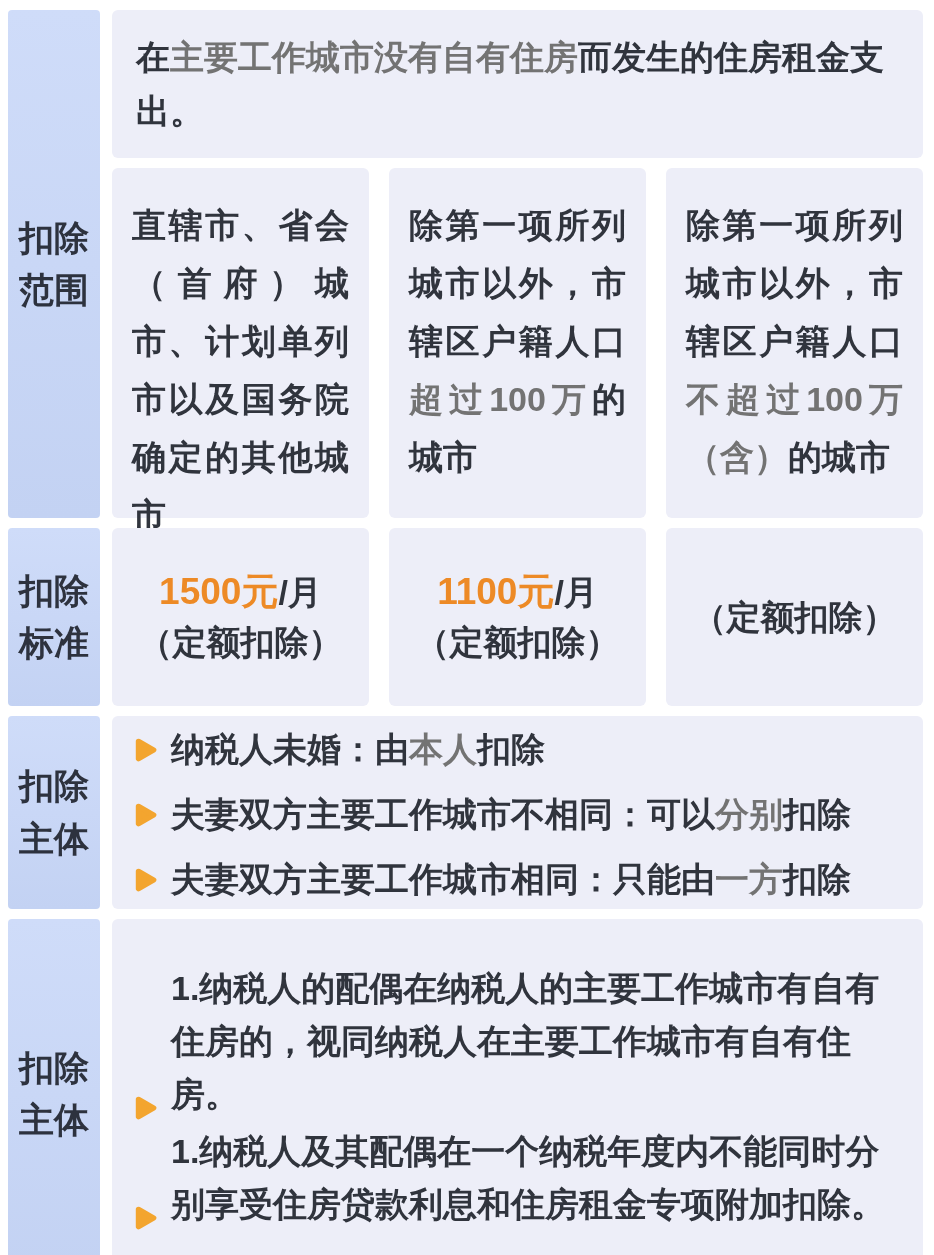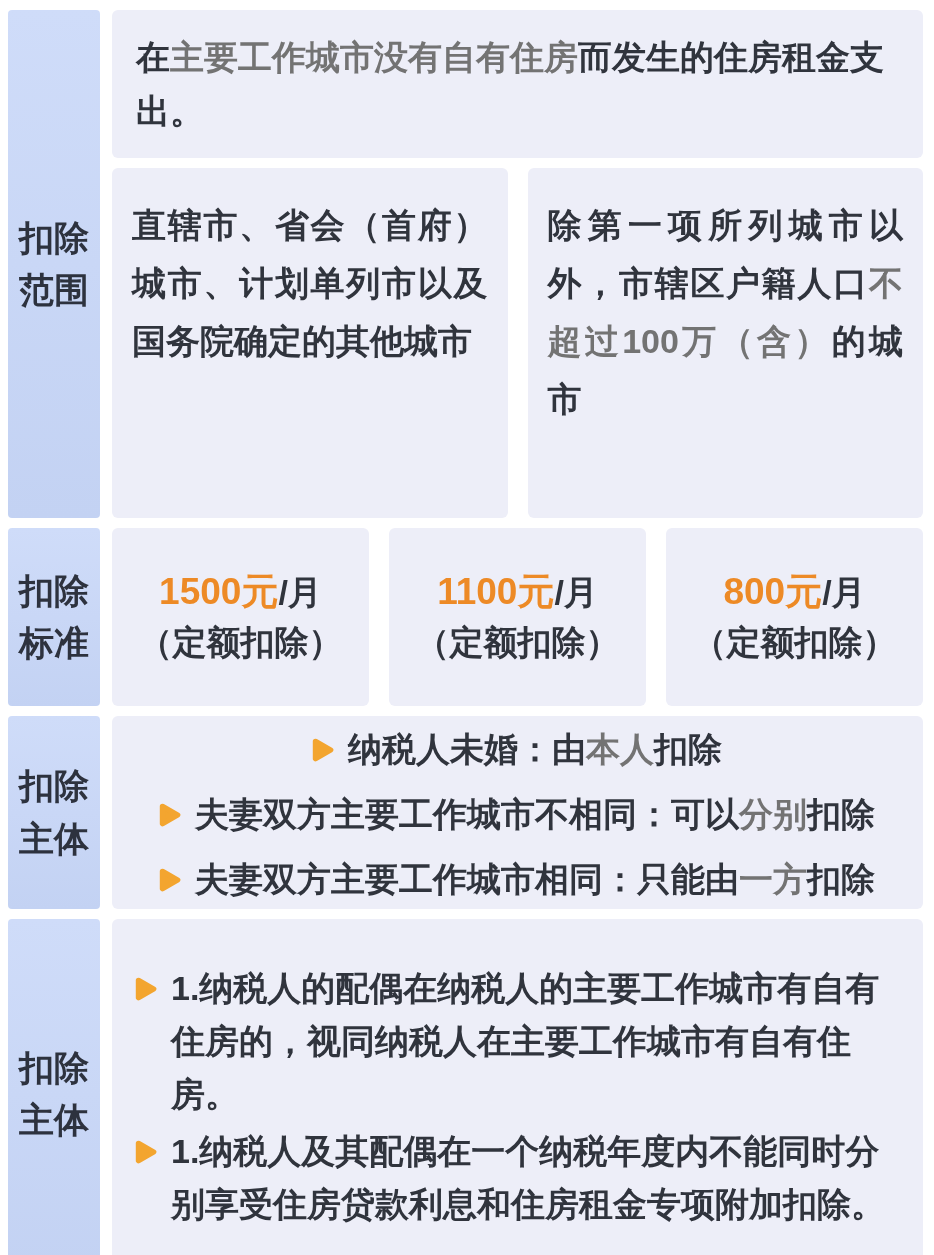--- a/index.html
+++ b/index.html
@@ -39,25 +39,25 @@
     flex:1; height:178px;
     display:flex; flex-direction:column; align-items:center; justify-content:center;
     font-size:34px; font-weight:600; line-height:50px;
   }
   .std-amount { font-size:37px; font-weight:700; color:#ed8a26; }
   .std-per { font-size:34px; font-weight:600; color:#30343d; }
   .bullets-cell {
     display:flex; flex-direction:column; justify-content:center;
     padding:18px 24px 14px 20px;
   }
-  .bullets-cell.subject { height:193px;align-items:center; }
+  .bullets-cell.subject { height:193px; }
   .bullets-cell.notes { height:350px; }
   .bullet { display:flex; align-items:flex-start; }
   .subject .bullet { margin:6px 0; }
-  .notes .bullet { margin:2px 0; }
+  .notes .bullet { margin:2px 0;align-items:flex-end; }
   .bullet-icon { flex:0 0 auto; width:26px; height:26px; margin:14px 13px 0 0; }
   .bullet-text {
     flex:1; min-width:0;
     font-size:34px; font-weight:600; line-height:53px;
   }
   .em { color:#737373; font-weight:700; }
   .sliver { height:9px; margin-bottom:0; overflow:hidden; }
   .sliver .side-label { border-radius:6px 6px 0 0; }
   .sliver .cell { flex:1; border-radius:6px 6px 0 0; }
 </style>
@@ -67,41 +67,41 @@
 <div class="page">
 
   <div class="group">
     <div class="side-label">
       <span class="lbl">扣除范围</span>
     </div>
     <div class="content">
       <div class="cell desc-cell"><span>在</span><span class="em">主要工作城市没有自有住房</span><span>而发生的住房租金支出。</span></div>
       <div class="cols">
         <div class="cell col-cell"><span>直辖市、省会（首府）城市、计划单列市以及国务院确定的其他城市</span></div>
+        <div class="cell col-cell"><span>除第一项所列城市以外，市辖区户籍人口</span><span class="em">超过100万</span><span>的城市</span></div>
         <div class="cell col-cell"><span>除第一项所列城市以外，市辖区户籍人口</span><span class="em">不超过100万（含）</span><span>的城市</span></div>
       </div>
     </div>
   </div>
 
   <div class="group">
     <div class="side-label">
       <span class="lbl">扣除标准</span>
     </div>
     <div class="content">
       <div class="cols">
         <div class="cell std-cell">
           <div><span class="std-amount">1500元</span><span class="std-per">/月</span></div>
           <div>（定额扣除）</div>
         </div>
         <div class="cell std-cell">
           <div><span class="std-amount">1100元</span><span class="std-per">/月</span></div>
           <div>（定额扣除）</div>
         </div>
         <div class="cell std-cell">
-          <div><span class="std-amount">800元</span><span class="std-per">/月</span></div>
           <div>（定额扣除）</div>
         </div>
       </div>
     </div>
   </div>
 
   <div class="group">
     <div class="side-label">
       <span class="lbl">扣除主体</span>
     </div>

